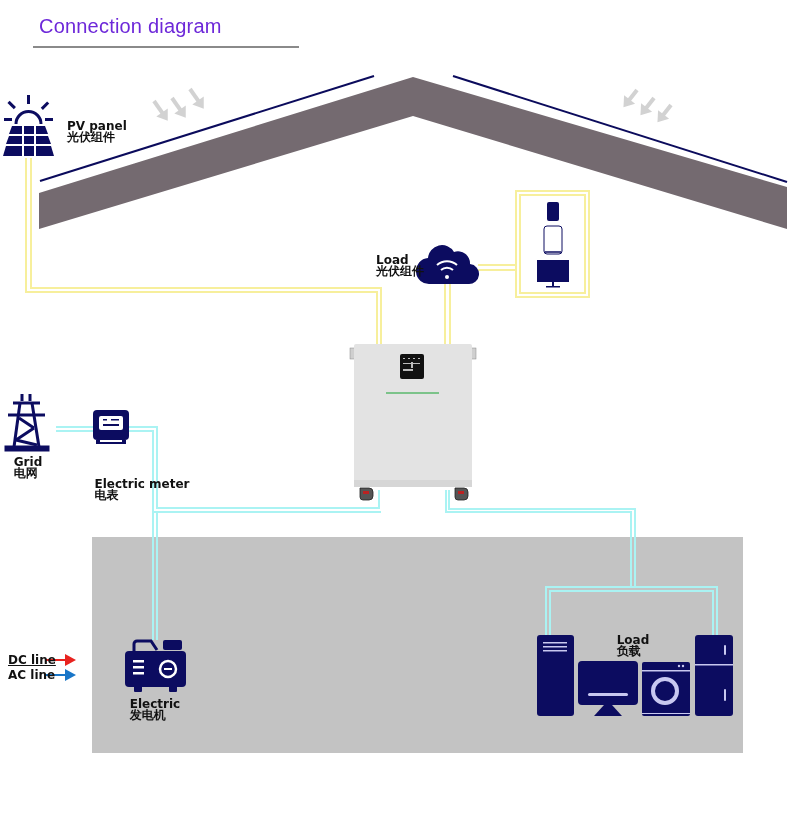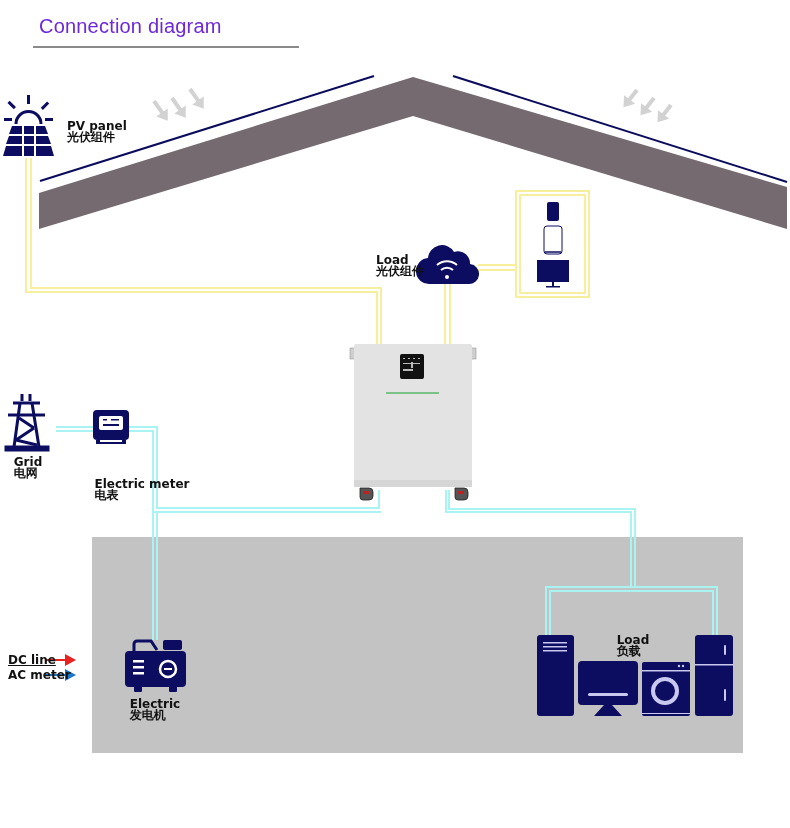--- a/index.html
+++ b/index.html
@@ -245,13 +245,13 @@
 <div class="lbl center" style="left:155px; top:699px;">
   <span>Electric</span>
   <span>发电机</span>
 </div>
 <div class="lbl center" style="left:633px; top:635px;">
   <span>Load</span>
   <span>负载</span>
 </div>
 
 <div class="lbl" style="left:8px; top:655px;text-decoration:underline;">DC line</div>
-<div class="lbl" style="left:8px; top:670px;">AC meter</div>
+<div class="lbl" style="left:8px; top:670px;">AC line</div>
 
 </body></html>

